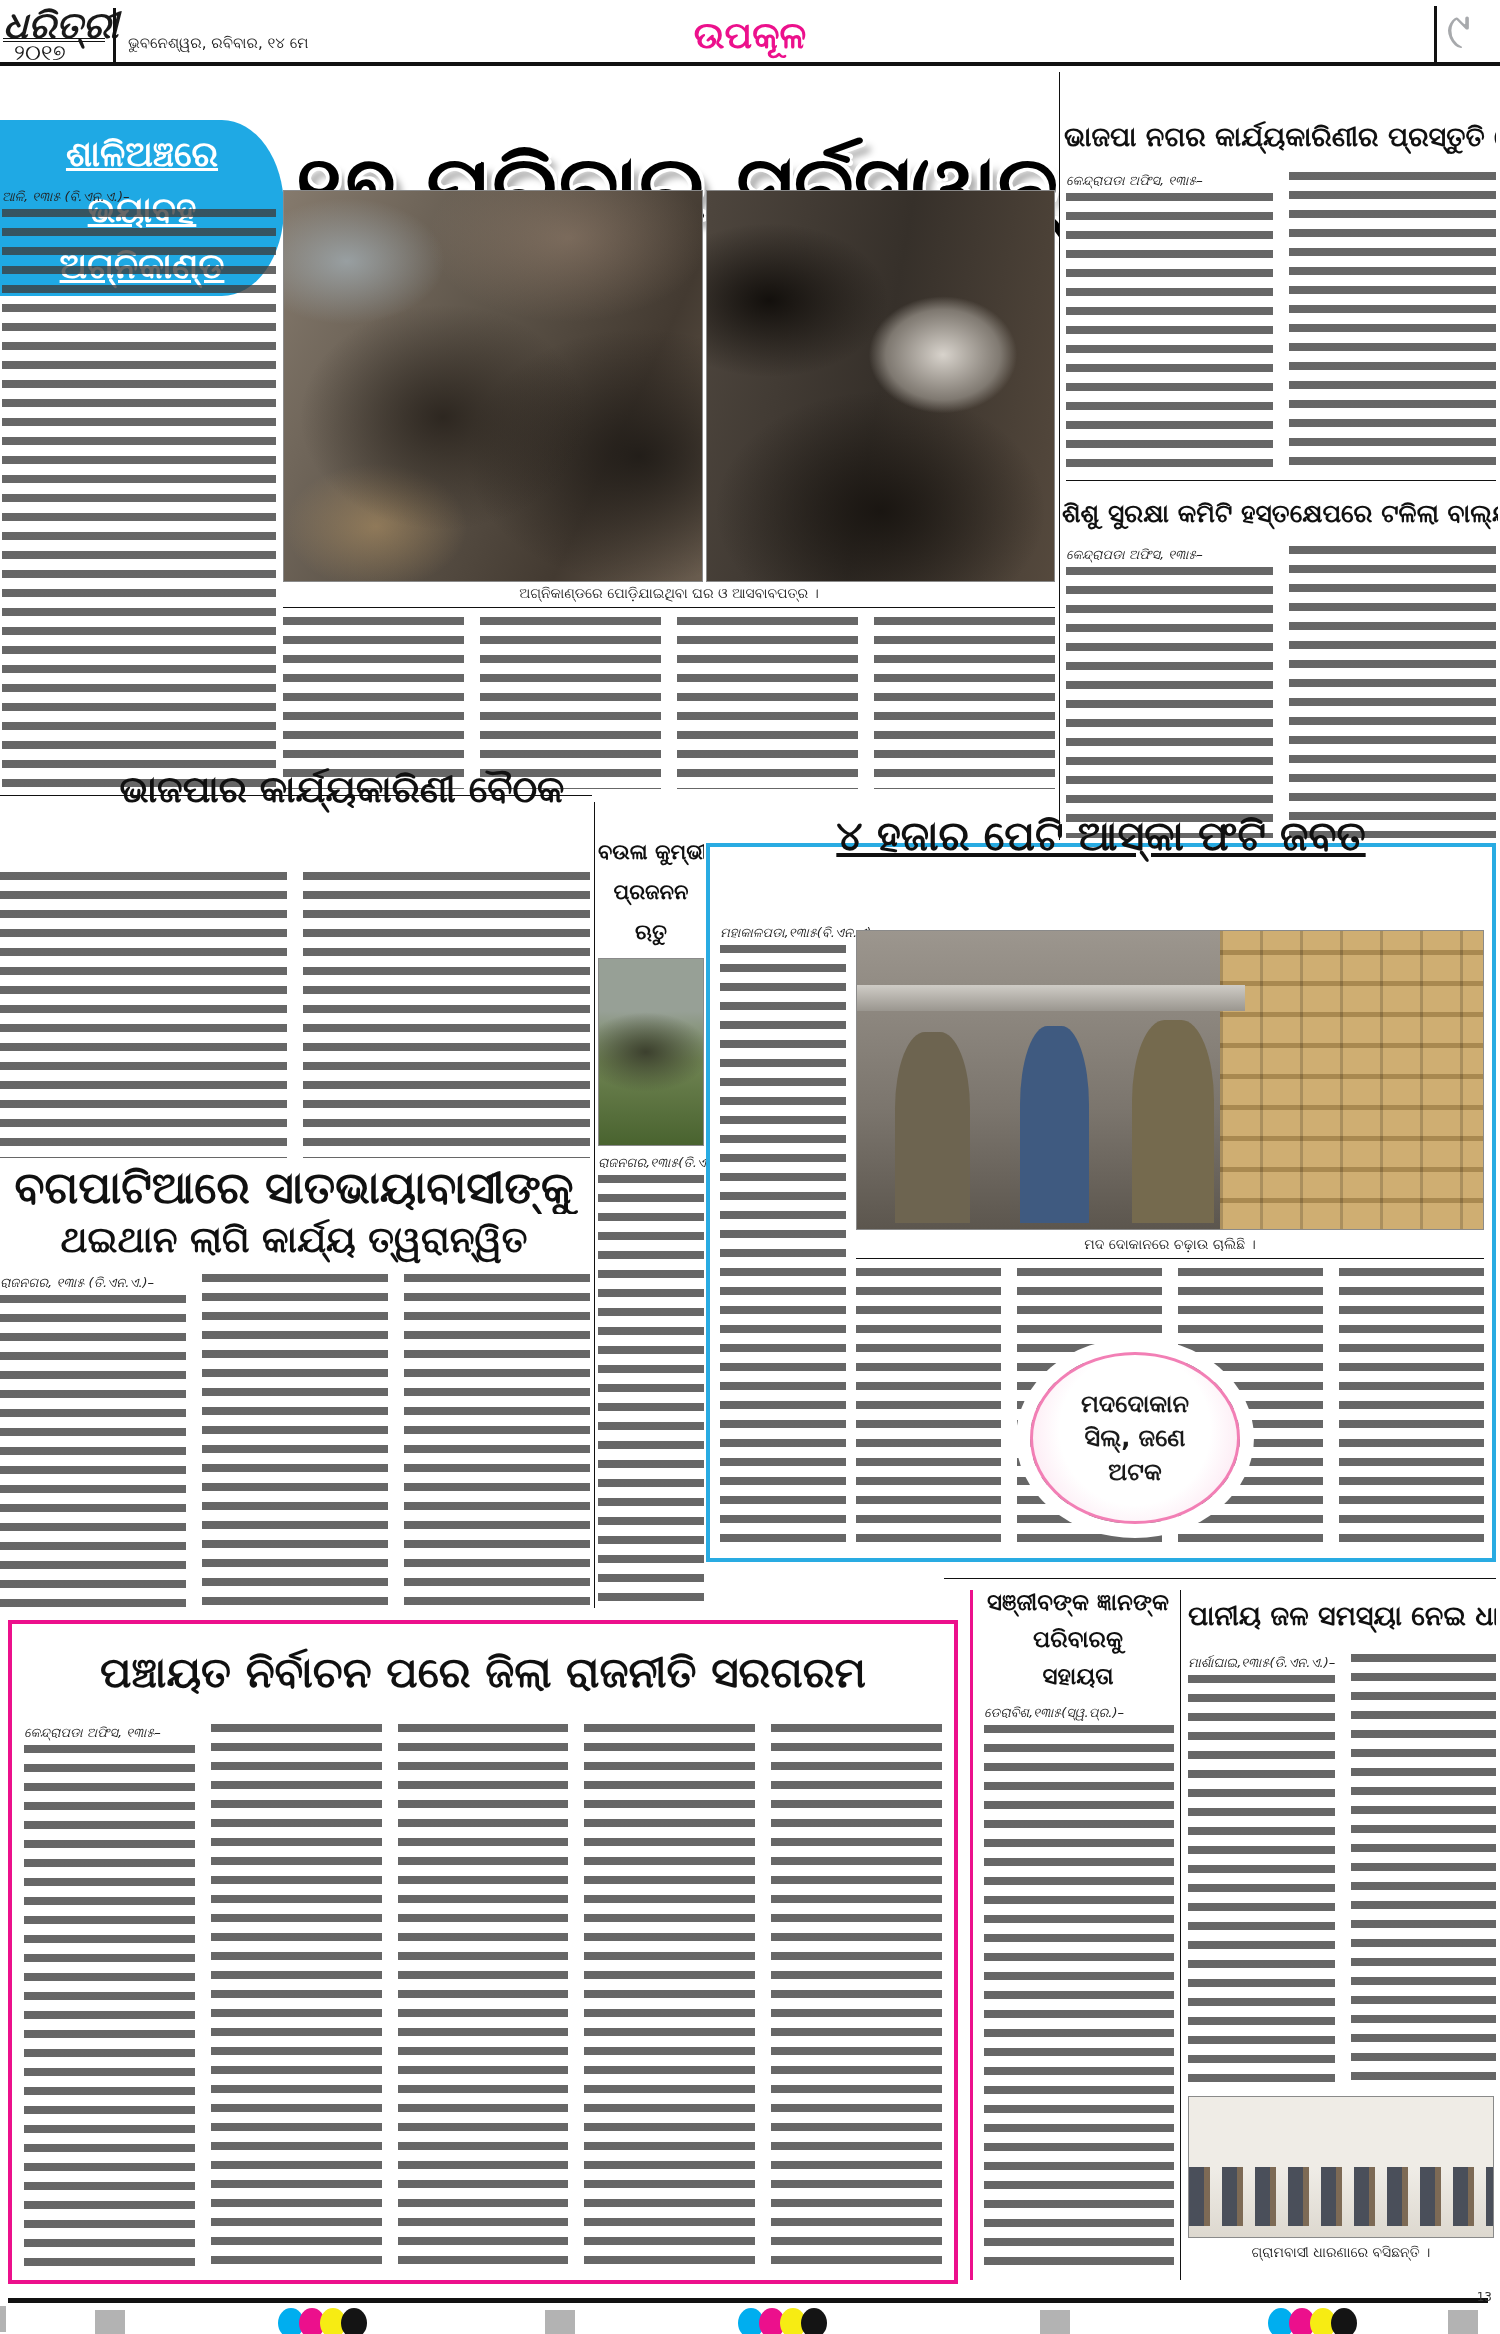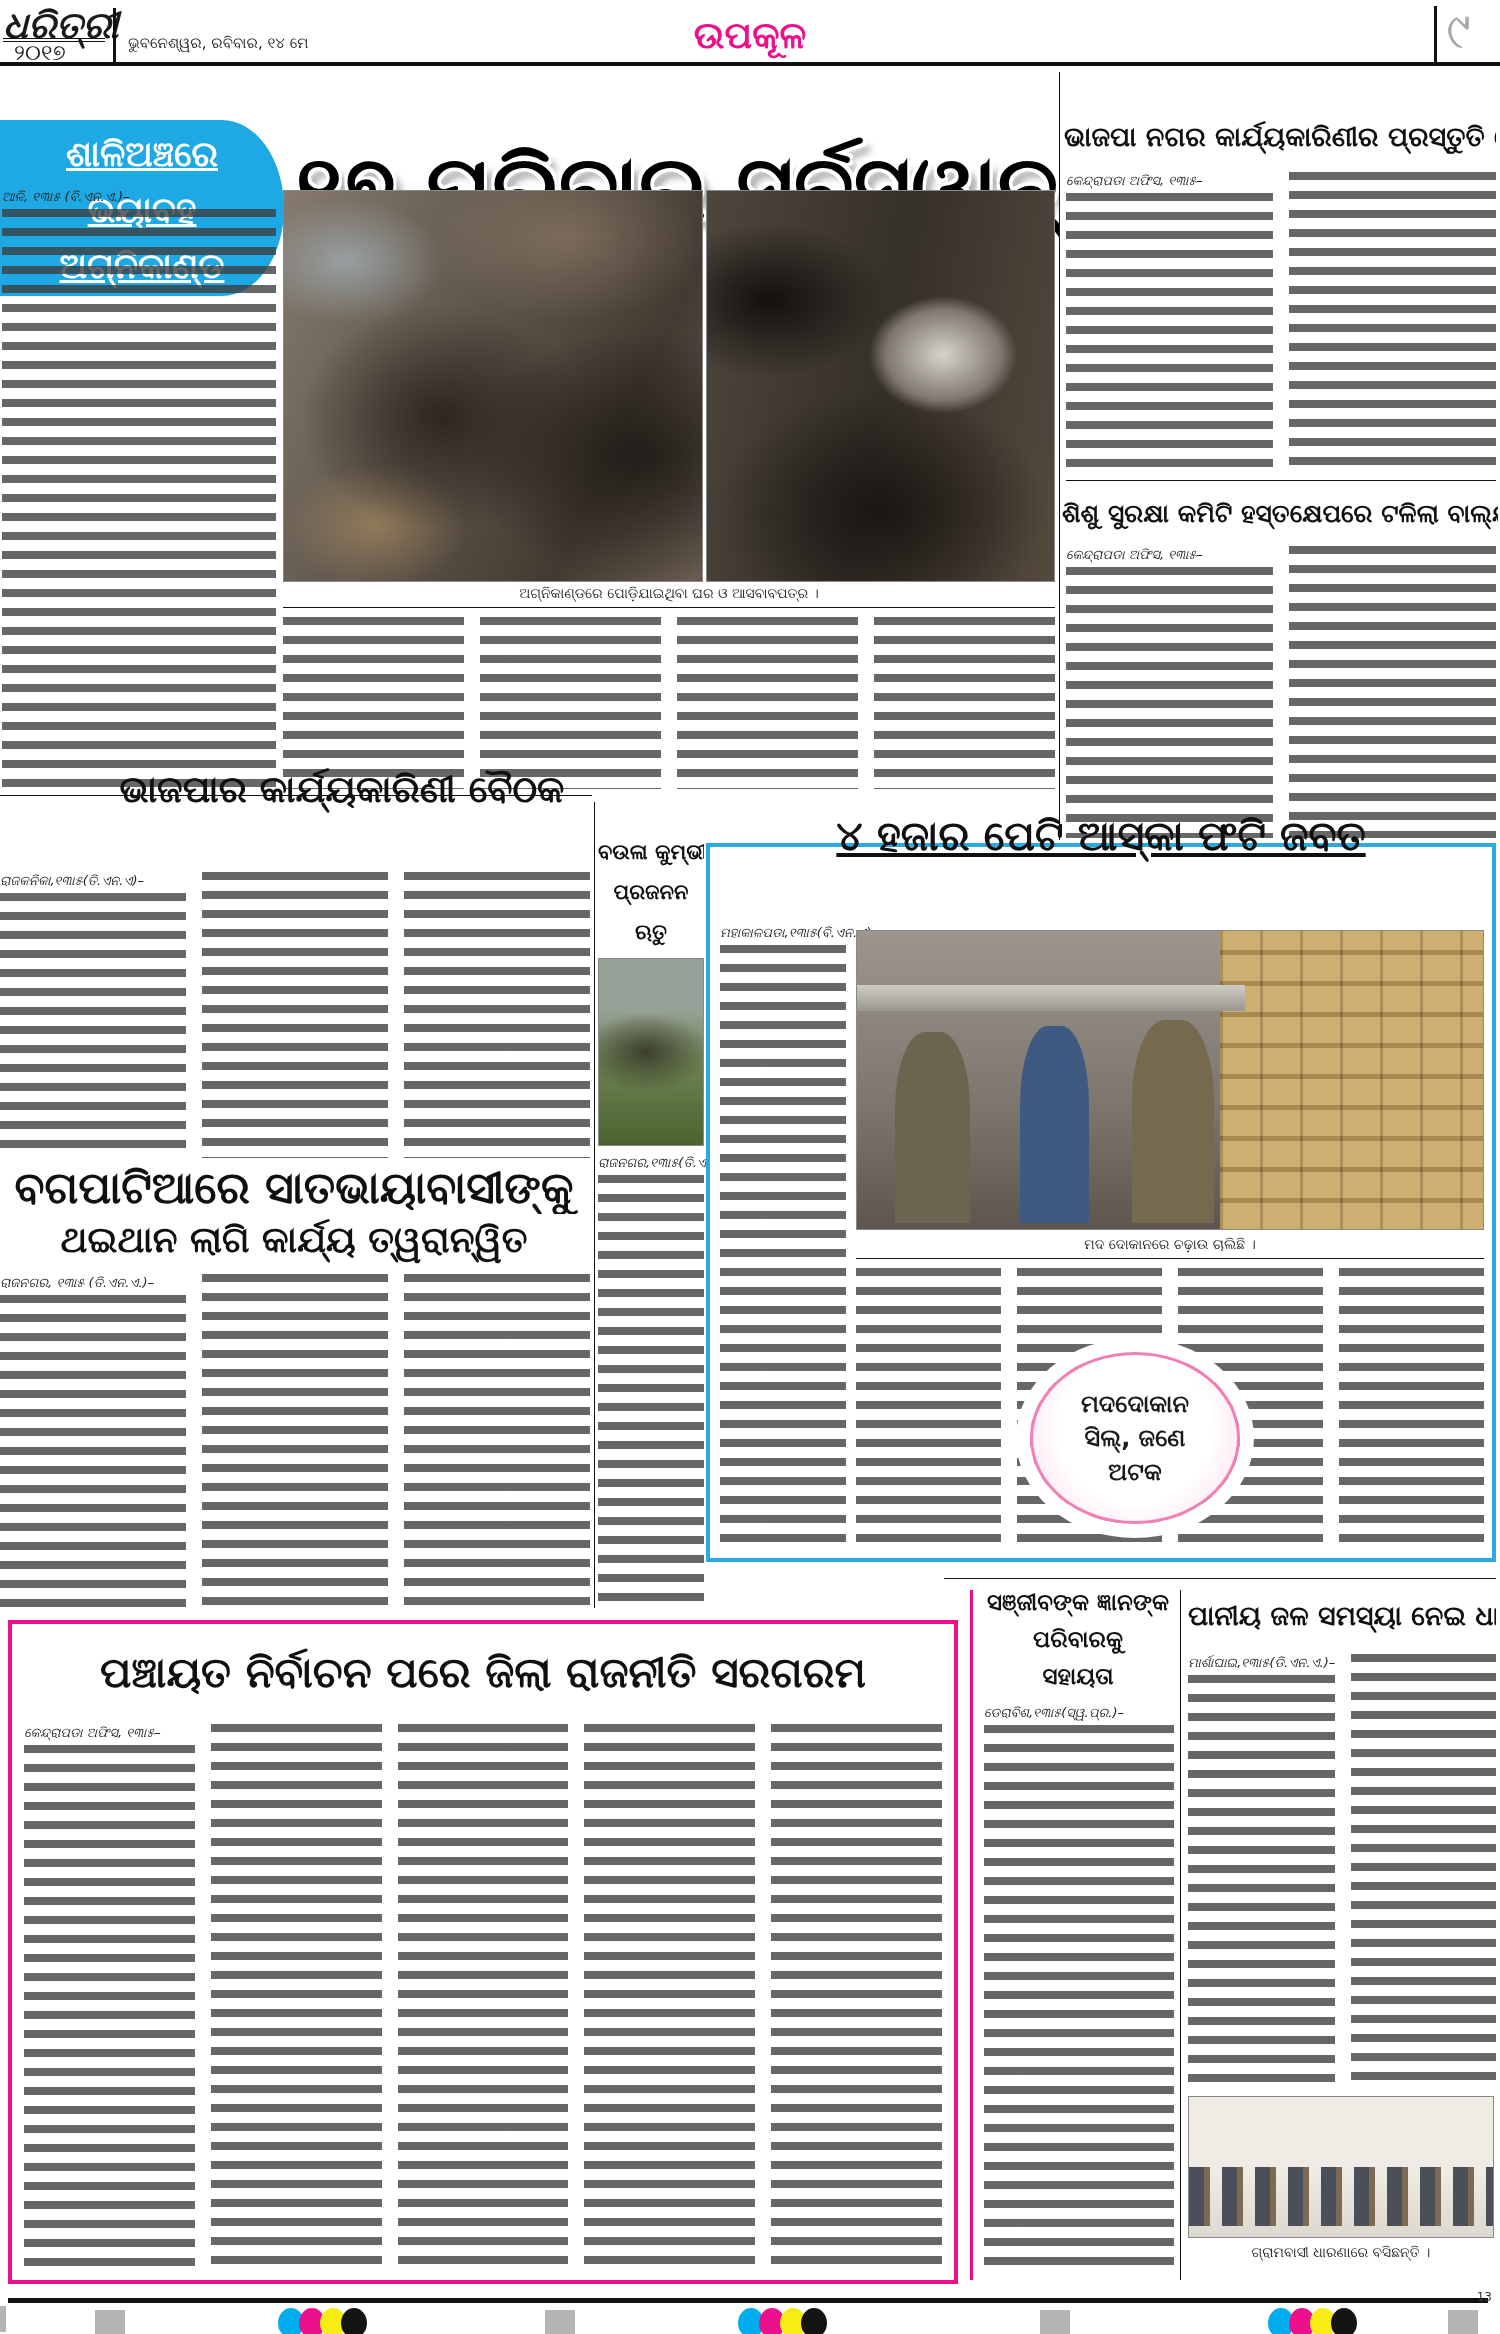--- a/index.html
+++ b/index.html
@@ -129,24 +129,20 @@
     </div>
     <div class="bcol">
         <div class="fill tx"></div>
       </div>
   </div>
 
   <div class="abs rule" style="left:0;top:795px;width:592px;height:1px;"></div>
   <div class="abs hl center" style="left:0;top:758px;width:588px;height:64px;font-size:37px;line-height:64px;white-space:nowrap;overflow:hidden;margin-left:48px;">ଭାଜପାର କାର୍ଯ୍ୟକାରିଣୀ ବୈଠକ</div>
   <div class="abs cols" style="left:0;top:872px;width:590px;height:286px;">
     <div class="bcol">
-      <span class="dl">ରାଜକନିକା,୧୩ା୫(ତି.ଏନ.ଏ)–</span>
-      <div class="fill tx"></div>
-    </div>
-    <div class="bcol">
         <div class="fill tx"></div>
       </div>
     <div class="bcol">
         <div class="fill tx"></div>
       </div>
   </div>
 
   <div class="abs hl center" style="left:0;top:1162px;width:588px;height:52px;font-size:44px;line-height:52px;white-space:nowrap;overflow:hidden;">ବଗପାଟିଆରେ ସାତଭାୟାବାସୀଙ୍କୁ</div>
   <div class="abs hl center" style="left:0;top:1214px;width:588px;height:52px;font-size:36px;line-height:52px;white-space:nowrap;overflow:hidden;">ଥଇଥାନ ଲାଗି କାର୍ଯ୍ୟ ତ୍ୱରାନ୍ୱିତ</div>
   <div class="abs cols" style="left:0;top:1274px;width:590px;height:334px;">

